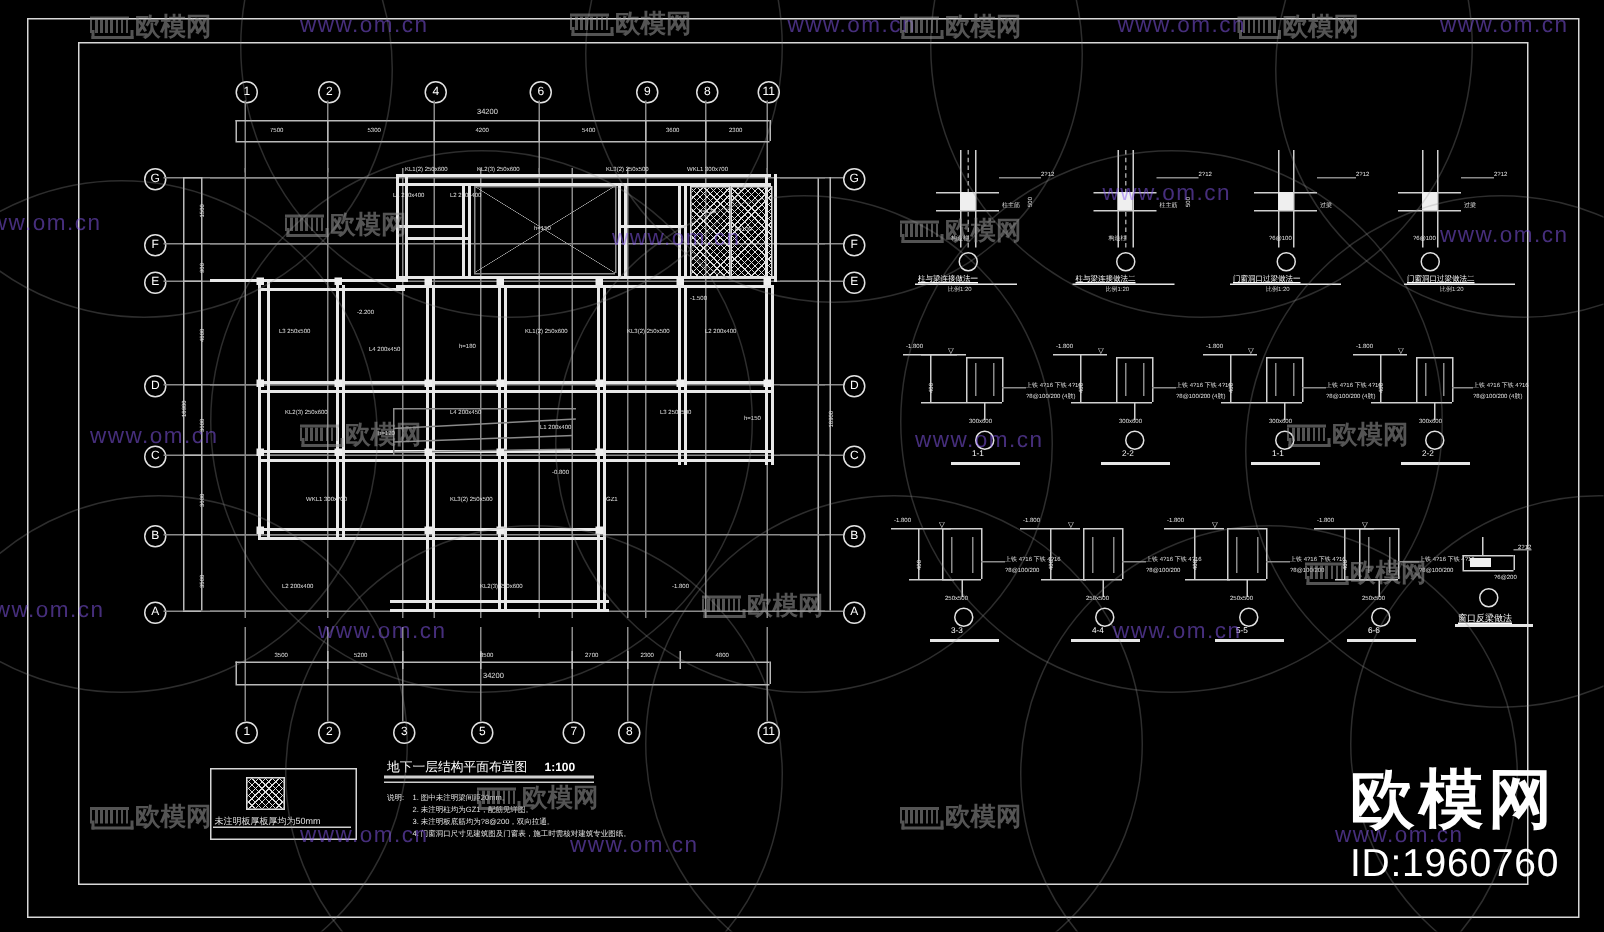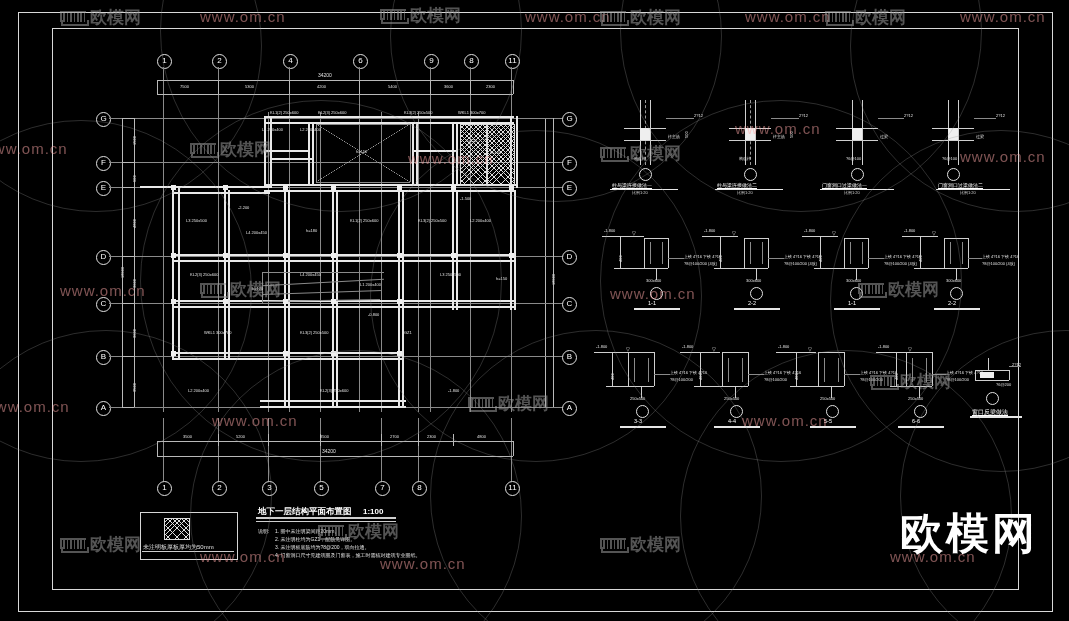--- a/index.html
+++ b/index.html
@@ -10,21 +10,21 @@
   
   .wm-layer{position:absolute;inset:0;pointer-events:none;z-index:5;}
   .wm-logo{position:absolute;display:flex;align-items:center;gap:4px;
            color:#9a9a9a;opacity:.55;font-size:17px;font-weight:bold;white-space:nowrap;}
   .wm-logo .bench{width:26px;height:15px;position:relative;flex:0 0 auto;}
   .wm-logo .bench:before{content:"";position:absolute;left:0;top:1px;width:26px;height:9px;
         background:repeating-linear-gradient(90deg,#9a9a9a 0 1.6px,transparent 1.6px 3.4px);
         border-top:2px solid #9a9a9a;}
   .wm-logo .bench:after{content:"";position:absolute;left:1px;top:10px;width:24px;height:4px;
         border-bottom:2px solid #9a9a9a;border-left:2px solid #9a9a9a;border-right:2px solid #9a9a9a;}
-  .wm-url{position:absolute;color:#fca5a5;opacity:.5;font-size:15px;letter-spacing:1px;white-space:nowrap;}
+  .wm-url{position:absolute;color:#8b5cf6;opacity:.5;font-size:15px;letter-spacing:1px;white-space:nowrap;}
   .wm-arc{position:absolute;border:1px solid rgba(150,150,150,.30);border-radius:50%;}
 
   
   .brand{position:absolute;z-index:9;color:#fff;}
   .brand .cn{font-size:43px;font-weight:bold;letter-spacing:3px;line-height:1;}
   .brand .id{font-size:26px;letter-spacing:.5px;margin-top:5px;}
 
   
   .frame-outer{position:absolute;border:1px solid #d8d8d8;}
   .frame-inner{position:absolute;border:1px solid #d8d8d8;}
@@ -62,21 +62,21 @@
   
   .det{position:absolute;}
   .det-title{position:absolute;color:#fff;font-size:5px;white-space:nowrap;text-decoration:underline;}
   .det-sub{position:absolute;color:#d2d2d2;font-size:4px;white-space:nowrap;}
   .callout{position:absolute;width:11px;height:11px;border:1px solid #e2e2e2;border-radius:50%;}
   .secmark{position:absolute;color:#fff;font-size:5.5px;white-space:nowrap;}
   .ul{position:absolute;height:1px;background:#e6e6e6;}
 
   
   .legendbox{position:absolute;border:1px solid #d6d6d6;}
-  .title-main{position:absolute;color:#ffffff;font-size:8.5px;font-weight:bold;white-space:nowrap;}
+  .title-main{position:absolute;color:#ffffff;font-size:8.5px;font-weight:normal;white-space:nowrap;}
   .title-scale{position:absolute;color:#ffffff;font-size:8px;font-weight:bold;}
   .note-l{position:absolute;color:#e3e3e3;font-size:5px;white-space:nowrap;}
 </style>
 </head>
 <body>
 
 <div id="stage">
 
   <div class="wm-layer">
     <div class="wm-arc" style="left:-70px;top:-120px;width:330px;height:330px;"></div>
@@ -733,15 +733,16 @@
 
     <div class="note-l" style="left:258px;top:528px;">说明:</div>
     <div class="note-l" style="left:275px;top:528px;">1. 图中未注明梁间距20mm。</div>
     <div class="note-l" style="left:275px;top:536px;">2. 未注明柱均为GZ1，配筋见详图。</div>
     <div class="note-l" style="left:275px;top:544px;">3. 未注明板底筋均为?8@200，双向拉通。</div>
     <div class="note-l" style="left:275px;top:552px;">4. 门窗洞口尺寸见建筑图及门窗表，施工时需核对建筑专业图纸。</div>
   </div>
 
   <div class="brand" style="left:900px;top:512px;">
     <div class="cn">欧模网</div>
+    <div class="id">ID:1960760</div>
   </div>
 
 </div>
 
 </body></html>

